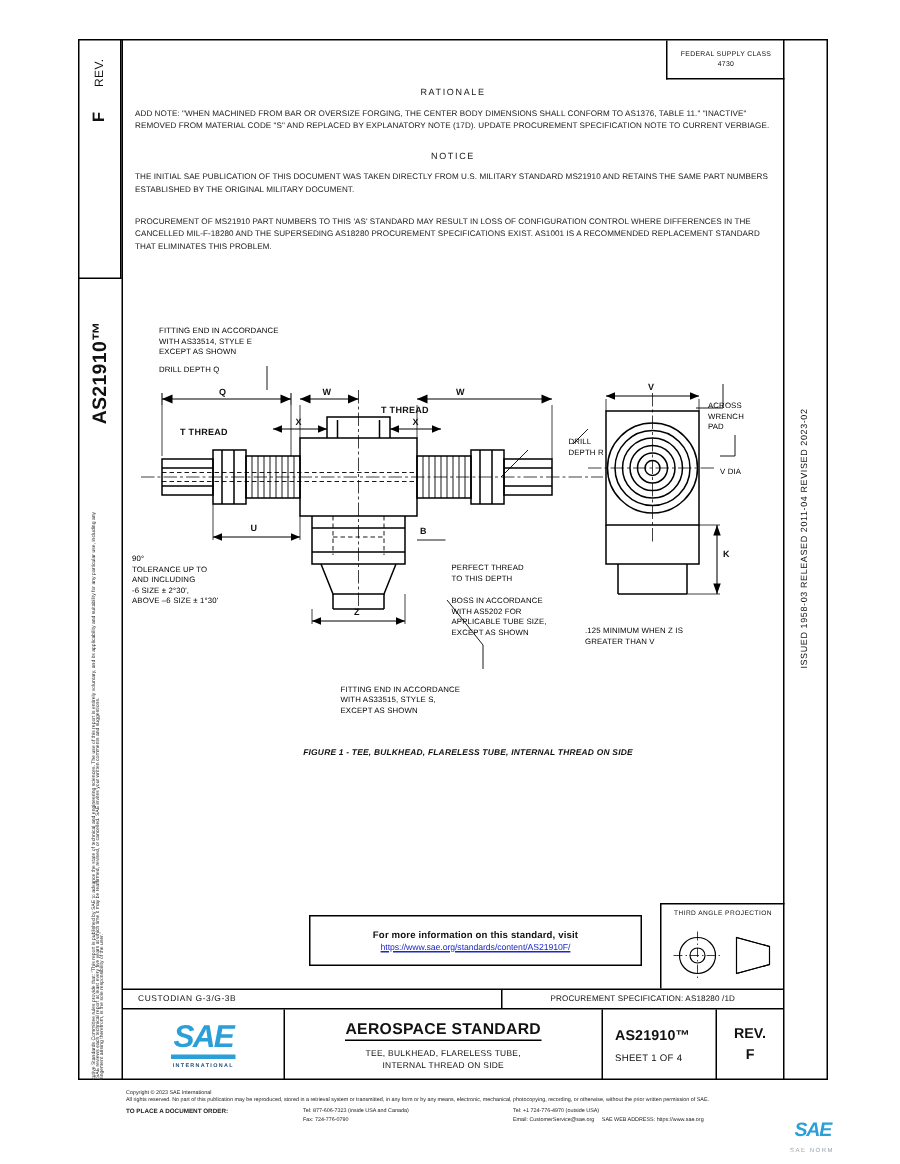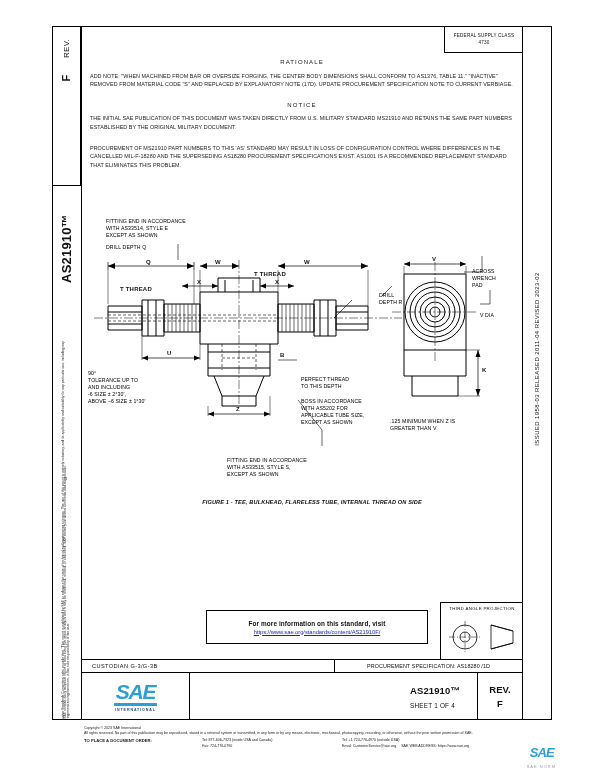--- a/index.html
+++ b/index.html
@@ -553,20 +553,27 @@
   <div class="custodian-row">
     <div class="custodian-cell">CUSTODIAN  G-3/G-3B</div>
     <div class="procurement-cell">PROCUREMENT SPECIFICATION: AS18280 /1D</div>
   </div>
 
   <div class="titleblock">
     <div class="tb-logo">
       <div class="sae-logo-text">SAE</div>
       <div class="sae-logo-sub">INTERNATIONAL</div>
     </div>
+    <div class="tb-title">
+      <div class="tb-title-main">AEROSPACE STANDARD</div>
+      <div class="tb-title-sub">
+        <div>TEE, BULKHEAD, FLARELESS TUBE,</div>
+        <div>INTERNAL THREAD ON SIDE</div>
+      </div>
+    </div>
     <div class="tb-number">
       <div class="tb-num-main">AS21910™</div>
       <div class="tb-num-sheet">SHEET 1 OF 4</div>
     </div>
     <div class="tb-rev">
       <div class="tb-rev-label">REV.</div>
       <div class="tb-rev-val">F</div>
     </div>
   </div>
 

